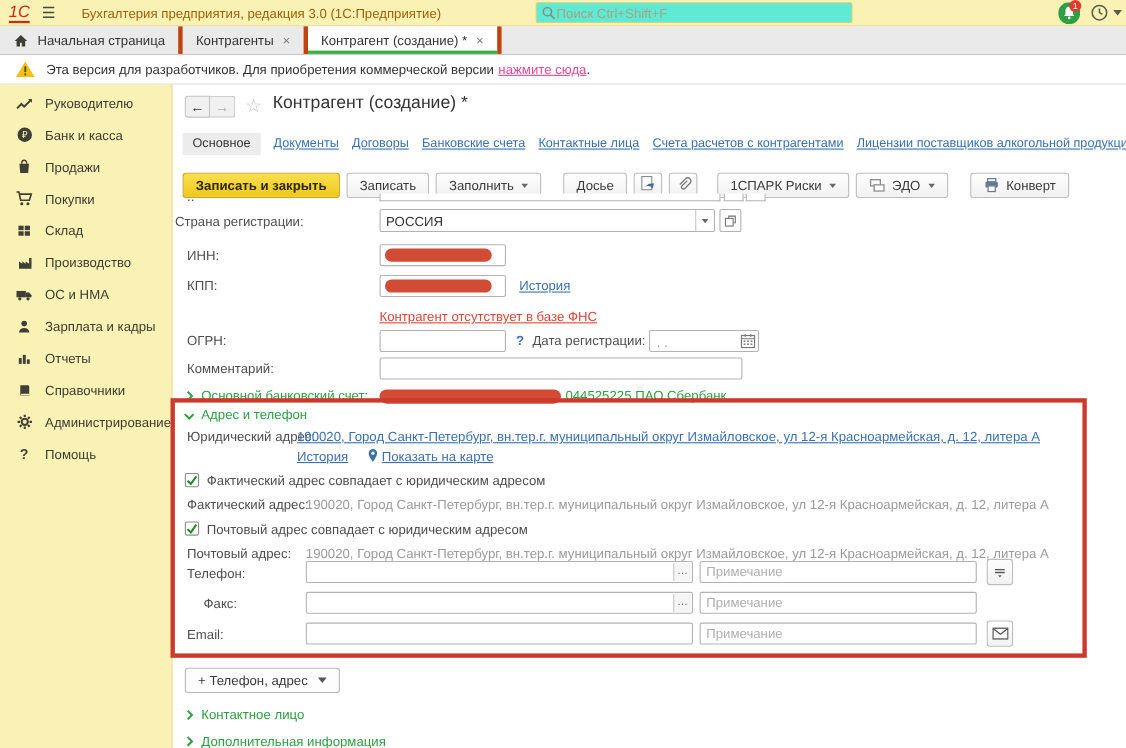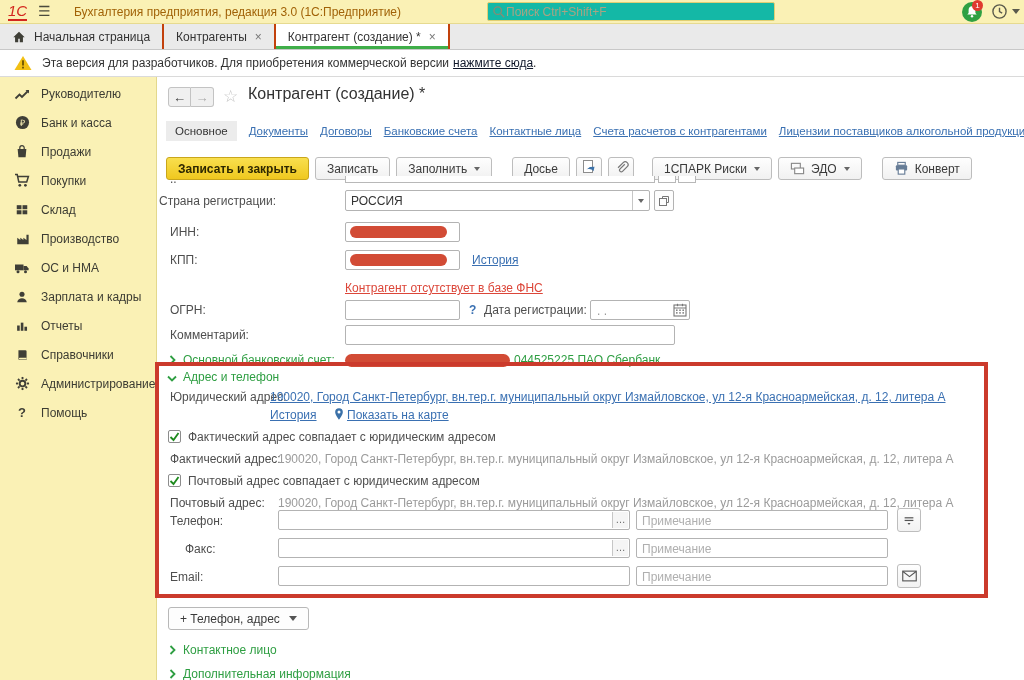--- a/index.html
+++ b/index.html
@@ -4,41 +4,41 @@
 <style>
   * { margin:0; padding:0; box-sizing:border-box; }
   body { background:#888; font-family:"Liberation Sans", sans-serif; }
   .screen { position:relative; width:1024px; height:680px; background:#fff; overflow:hidden; }
 
   
   .topbar { position:absolute; left:0; top:0; width:1024px; height:24px; background:#FAF1B5; border-bottom:1px solid #E6DA90; display:flex; align-items:center; }
   .logo { position:absolute; left:8px; top:2px; color:#D3271E; font-weight:normal; font-size:15px; font-style:italic; border-bottom:2px solid #D3271E; line-height:17px; cursor:pointer; }
   .hamburger { position:absolute; left:38px; top:3px; font-size:14px; color:#4A4A3C; cursor:pointer; }
   .win-title { position:absolute; left:74px; top:5px; font-size:12px; color:#a16207; white-space:nowrap; }
-  .searchbox { position:absolute; left:487px; top:2px; width:288px; height:19px; background:#14b8a6; border:1px solid #E0CF74; border-radius:2px; display:flex; align-items:center; padding:0 4px; }
+  .searchbox { position:absolute; left:487px; top:2px; width:288px; height:19px; background:#5eead4; border:1px solid #E0CF74; border-radius:2px; display:flex; align-items:center; padding:0 4px; }
   .searchbox input { flex:1; border:none; background:transparent; outline:none; font-size:12px; color:#333; font-family:"Liberation Sans",sans-serif; }
   .searchbox input::placeholder { color:#A9A383; }
   .bell-wrap { position:absolute; left:962px; top:2px; width:20px; height:20px; cursor:pointer; }
   .badge { position:absolute; left:10px; top:-2px; min-width:11px; height:11px; background:#E03A2F; border-radius:6px; color:#fff; font-size:8px; line-height:11px; text-align:center; padding:0 2px; }
   .clock-wrap { position:absolute; left:991px; top:3px; width:17px; height:17px; cursor:pointer; }
   .top-caret { position:absolute; left:1012px; top:5px; width:0; height:0; border-left:4px solid transparent; border-right:4px solid transparent; border-top:5px solid #5A5A4C; cursor:pointer; margin-top:4px; }
 
   
   .tabbar { position:absolute; left:0; top:24px; width:1024px; height:26px; background:#EAEAEA; border-bottom:1px solid #C8C8C8; display:flex; font-size:12px; color:#333; }
-  .wtab { display:flex; align-items:center; padding:0 12px; border-right:2px solid #c2410c; cursor:pointer; position:relative; white-space:nowrap; }
+  .wtab { display:flex; align-items:center; padding:0 12px; border-right:4px solid #c2410c; cursor:pointer; position:relative; white-space:nowrap; }
   .wtab .close { margin-left:8px; color:#777; font-size:12px; cursor:pointer; }
   .wtab.active { background:#fff; }
   .wtab.active .underline { position:absolute; left:0; right:0; bottom:0; height:3px; background:#3FAE49; }
   .home-icon { margin-right:8px; display:inline-flex; }
 
   
   .banner { position:absolute; left:0; top:50px; width:1024px; height:27px; background:#FFFFFF; border-bottom:1px solid #DADADA; display:flex; align-items:center; font-size:12px; color:#333; }
   .banner .tri { margin-left:14px; display:inline-flex; }
   .banner .btxt { margin-left:10px; }
-  .blue-link { color:#0f172a; text-decoration:underline; cursor:pointer; }
+  .blue-link { color:#ec4899; text-decoration:underline; cursor:pointer; }
   .banner .blue-link { margin-left:4px; }
 
   
   .sidebar { position:absolute; left:0; top:77px; width:157px; height:603px; background:#FAF1B5; border-right:1px solid #E3D88C; padding-top:2px; }
   .side-item { height:29px; display:flex; align-items:center; padding-left:13px; cursor:pointer; }
   .side-item .ic { width:18px; height:17px; display:inline-flex; align-items:center; justify-content:center; margin-right:10px; flex:none; }
   .side-item .lb { font-size:12px; color:#3C3C33; white-space:nowrap; }
   .dtkt { display:flex; flex-direction:column; font-size:7px; font-weight:bold; color:#3F3F37; line-height:7px; }
   .dtkt i { font-style:normal; }
   .dtkt i:last-child { margin-left:5px; }

